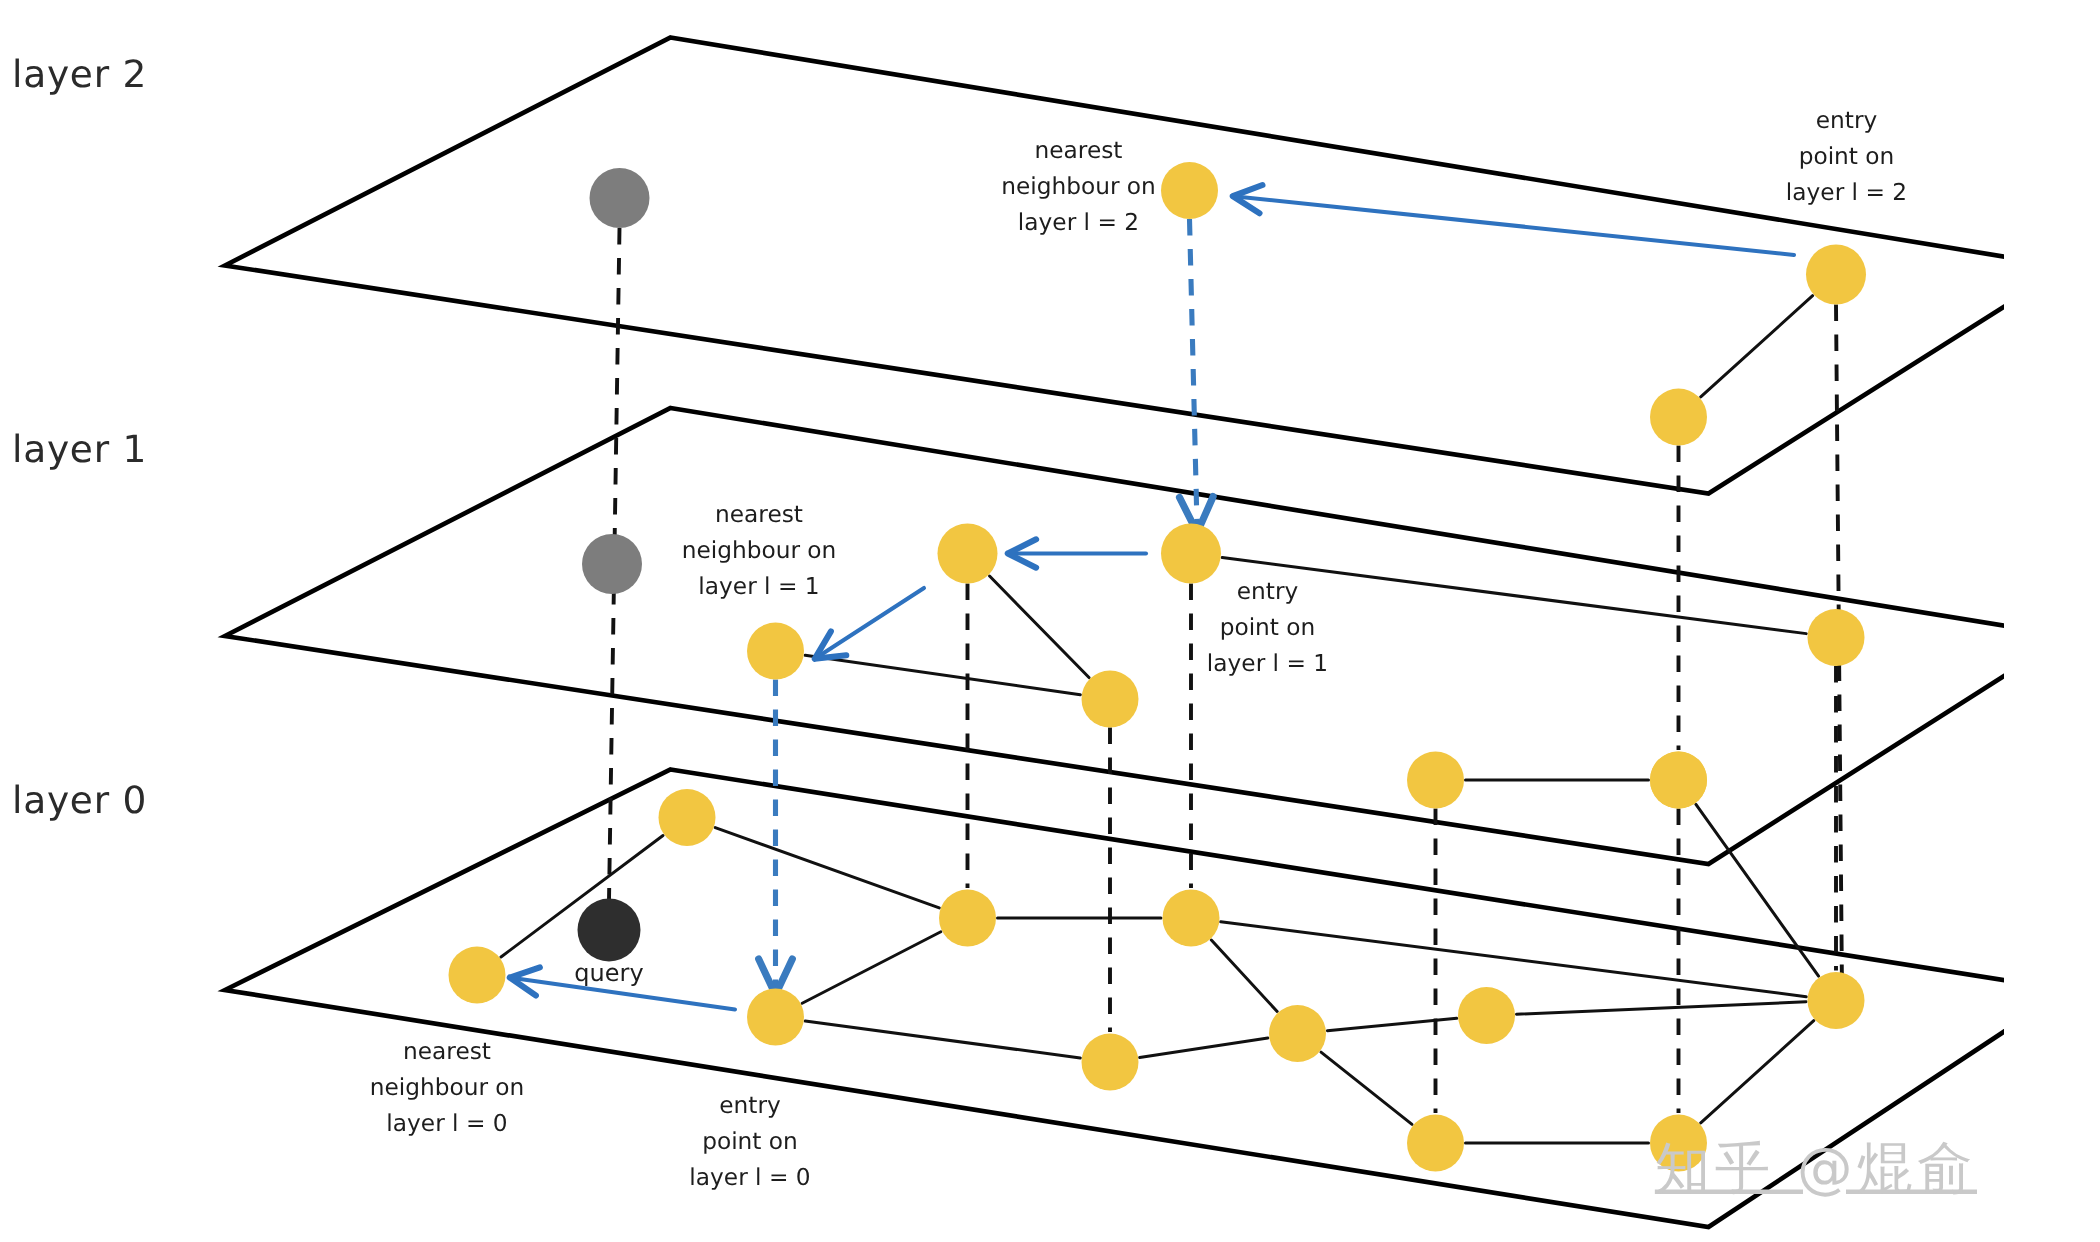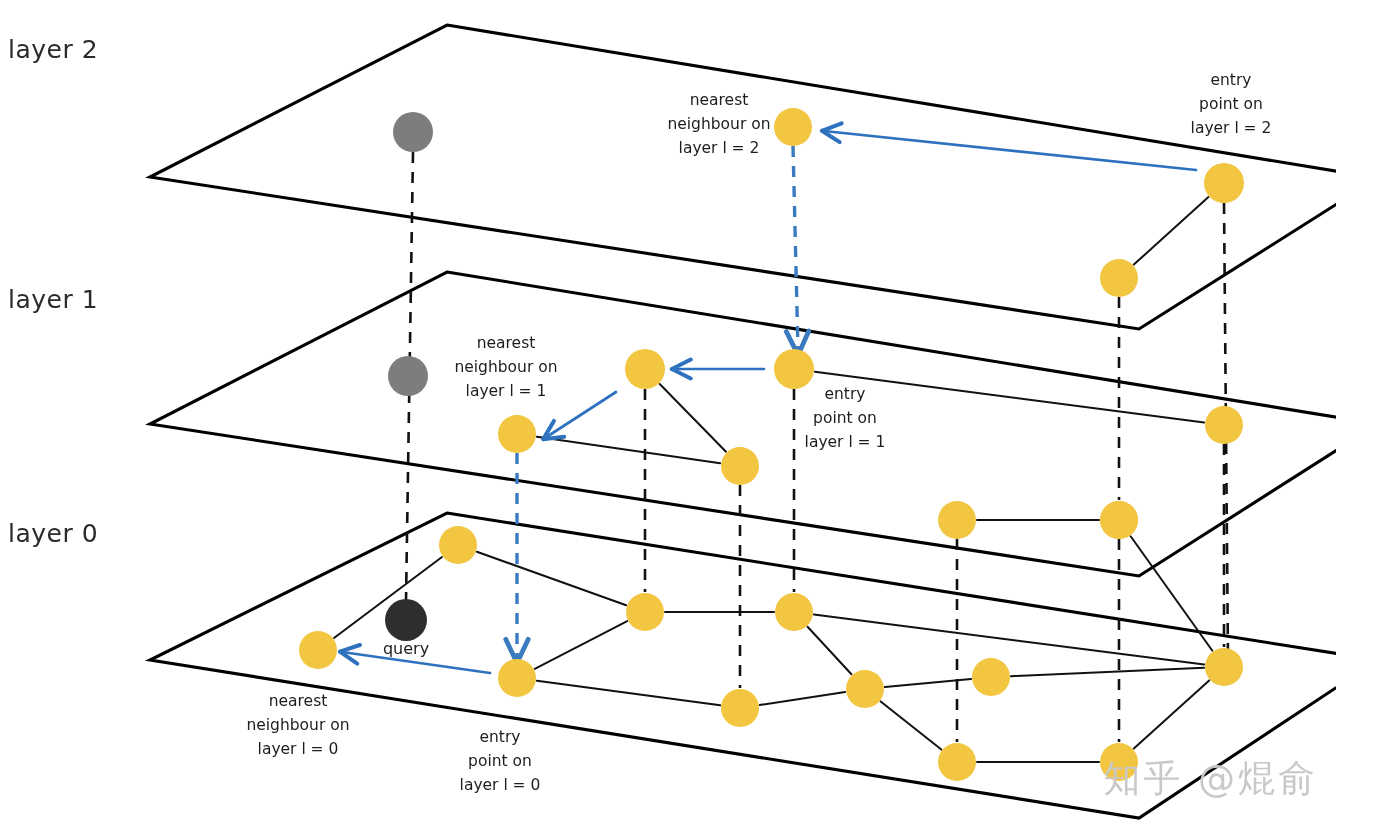--- a/index.html
+++ b/index.html
@@ -79,20 +79,21 @@
   .watermark {
     position: absolute;
     right: 18px;
     bottom: 24px;
     font-family: "DejaVu Sans", sans-serif;
     font-size: 37px;
     color: #c9c9c9;
     letter-spacing: 3px;
     white-space: nowrap;
     user-select: none;
+    text-decoration: underline;
   }
 </style>
 </head>
 <body>
 
 <div id="stage">
   <svg id="diagram" viewBox="0 0 1400 828">
     <defs>
       <marker id="blue-arrowhead" markerWidth="9" markerHeight="9" refX="7.2" refY="4.5" orient="auto" markerUnits="strokeWidth">
         <path d="M8,4.5 L1,1 M8,4.5 L1,8" stroke="#2e72bf" stroke-width="1.5" fill="none" stroke-linecap="round"></path>

